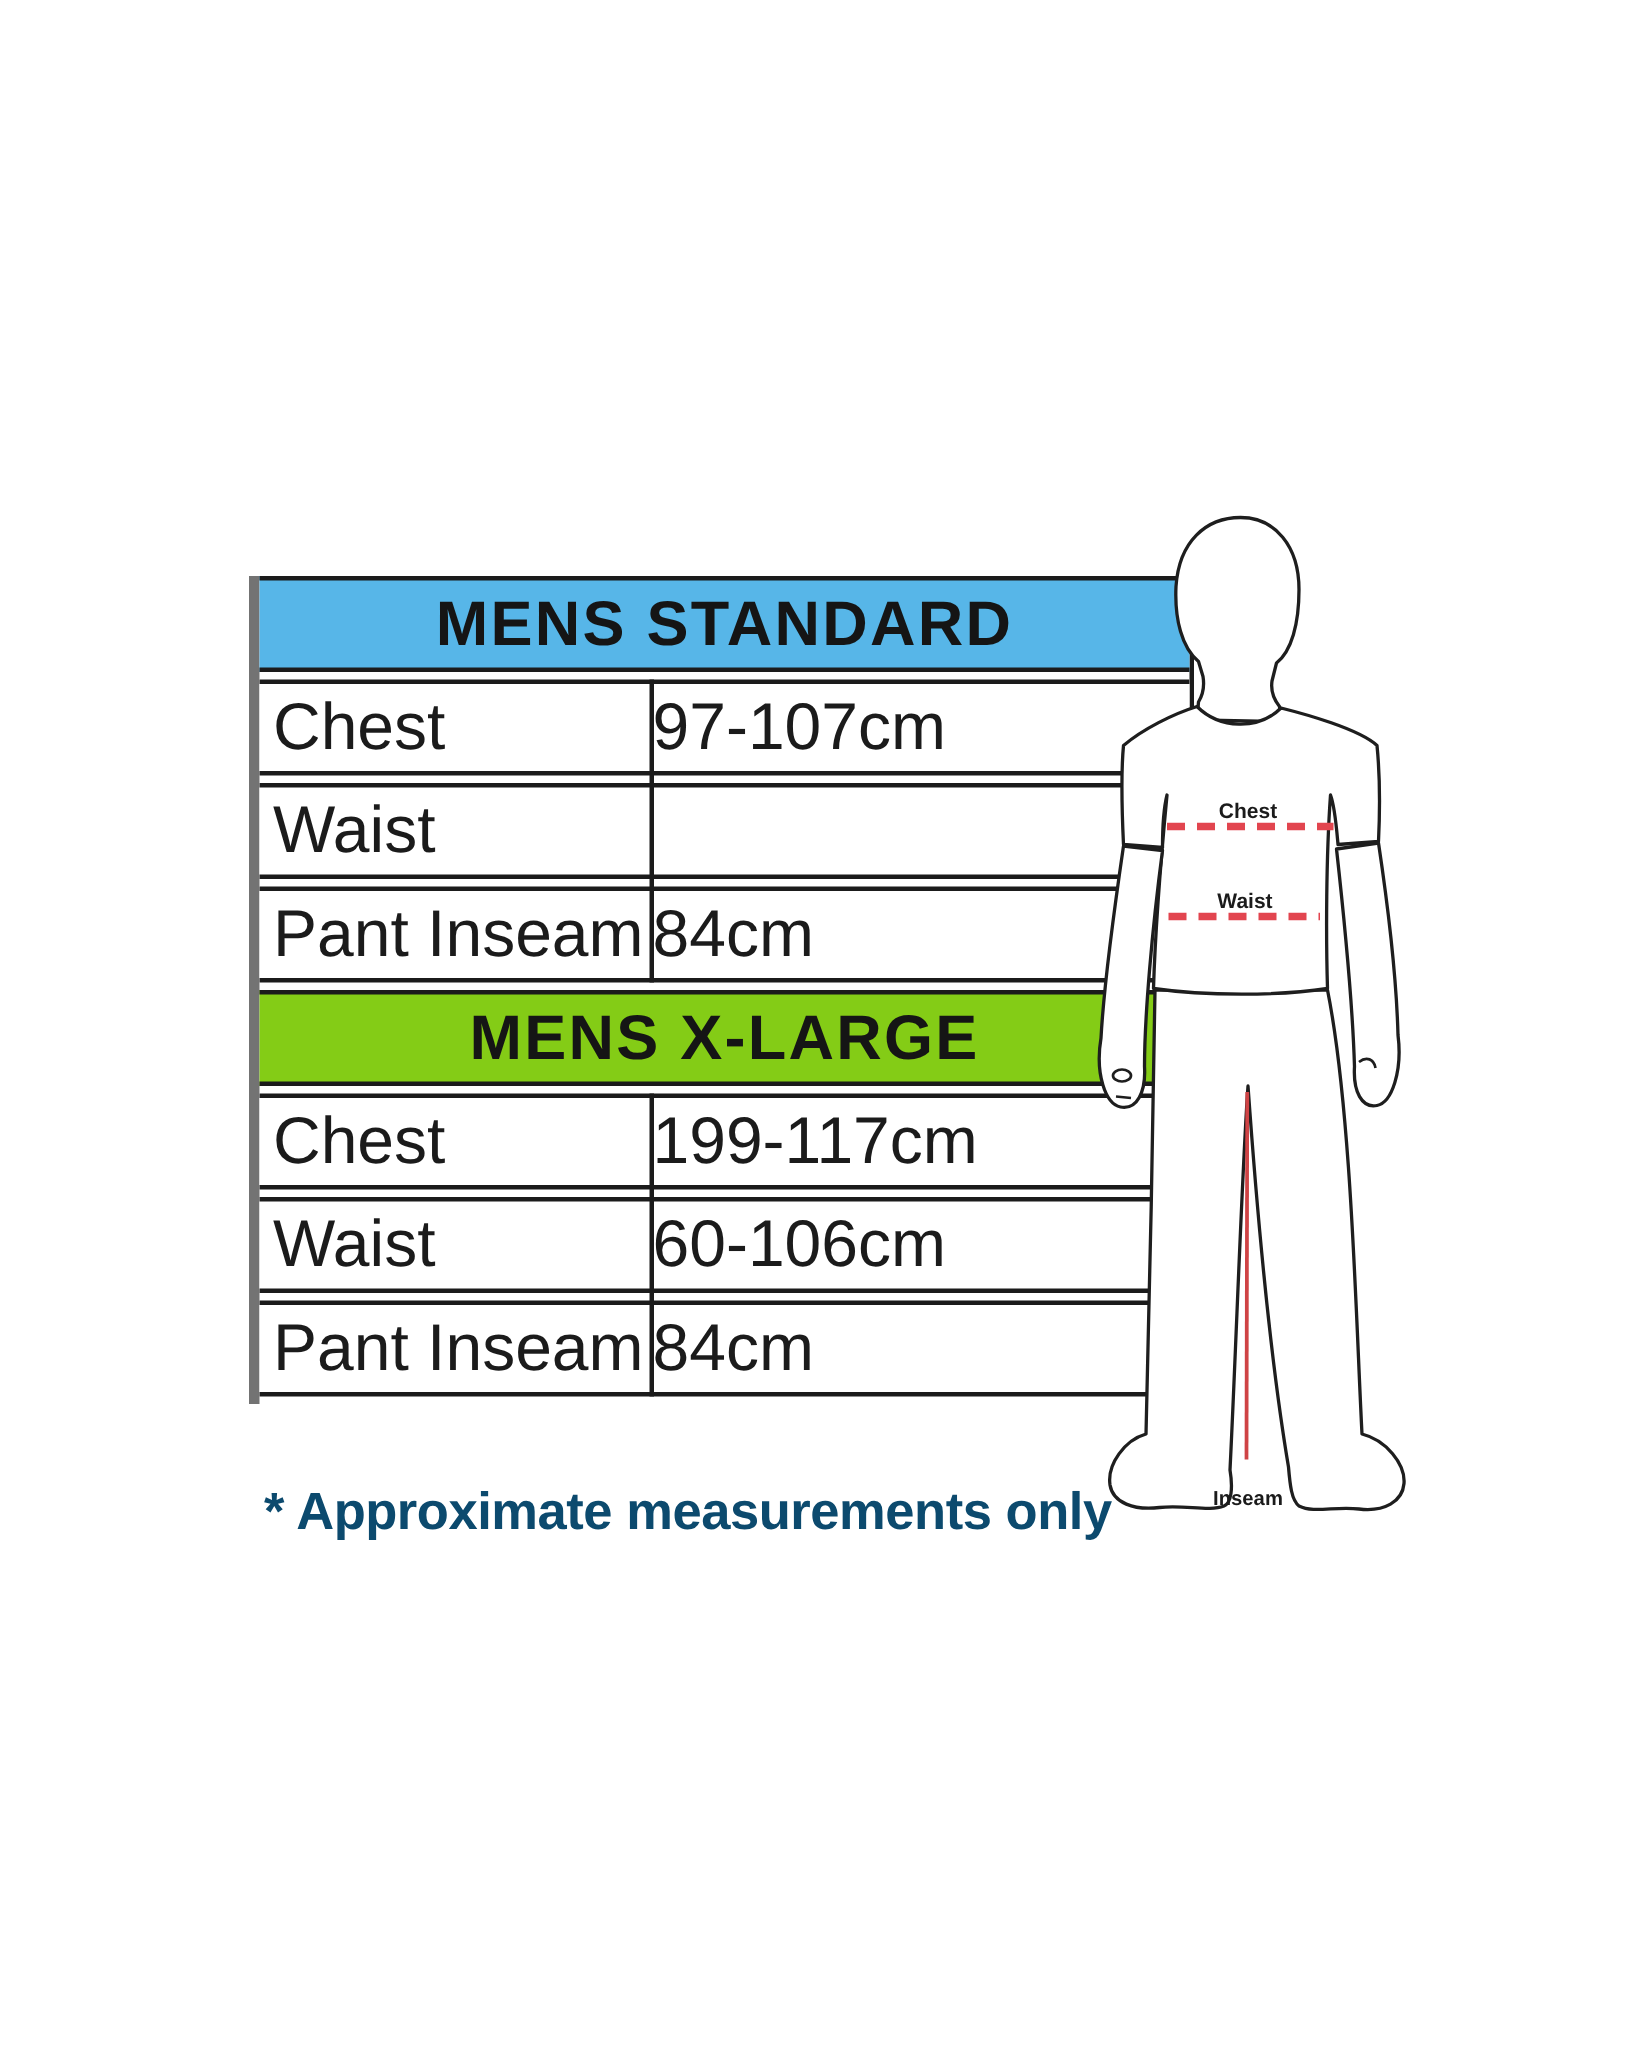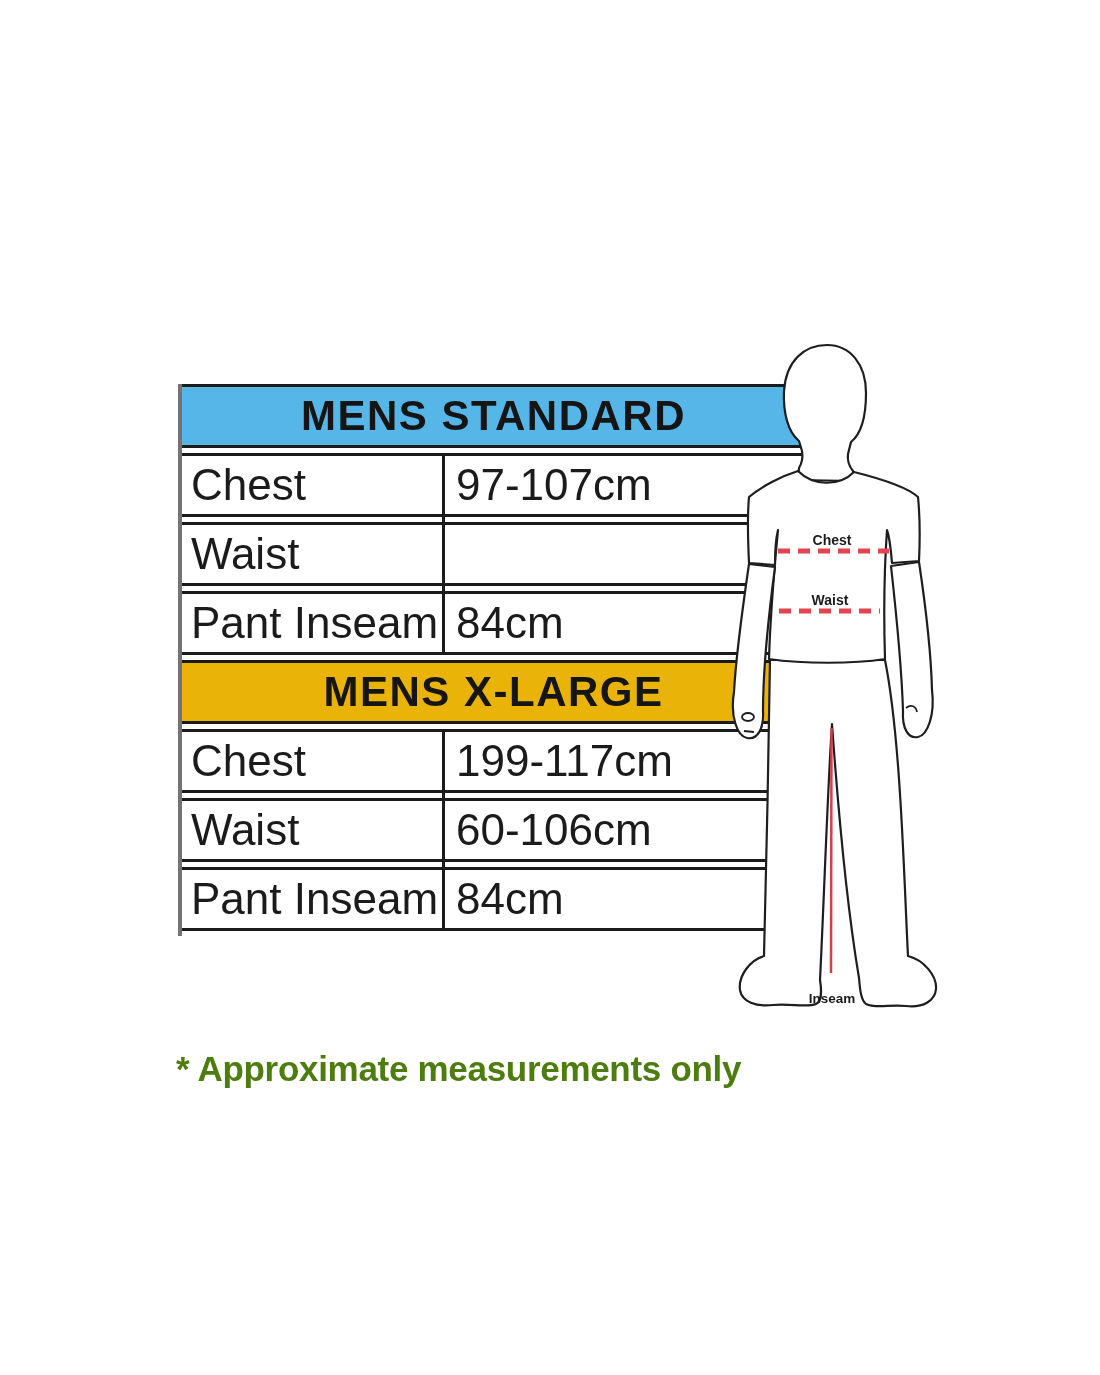--- a/index.html
+++ b/index.html
@@ -11,23 +11,22 @@
     color:#1b1b1b;
     overflow:hidden;
   }
 
   
   .size-table {
     position:absolute;
     left:166px; top:384px;
     width:630px;
     box-sizing:border-box;
-    border-left:4px solid #737373;
+    border-left:7px solid #737373;
     border-right:3px solid #1b1b1b;
-    margin-left:12px;
   }
   .thead {
     box-sizing:border-box;
     height:64px;
     border-top:3px solid #1b1b1b;
     border-bottom:3px solid #1b1b1b;
     margin-bottom:5px;
     line-height:58px;
     text-align:center;
     font-size:42px;
@@ -51,36 +50,36 @@
     background:#ffffff;
   }
   .trow:last-child { margin-bottom:0; }
   .tcell {
     line-height:58px;
     font-size:44px;
     white-space:nowrap;
     color:#1b1b1b;
   }
   .tcell.label { flex:0 0 260px; padding-left:9px; box-sizing:border-box; }
-  .tcell.value { flex:1; padding-left:14px; }
+  .tcell.value { flex:1; padding-left:2px; }
   .col-divider {
     position:absolute;
     left:260px; top:0; bottom:0;
     width:3px;
     background:#1b1b1b;
   }
 
   
   .note {
     position:absolute;
-    left:176px; top:1049px;
+    left:176px; top:988px;
     font-size:35px;
     font-weight:600;
     letter-spacing:-0.3px;
-    color:#4d7c0f;
+    color:#0c4a6e;
     white-space:nowrap;
   }
 
   
   .figure-svg {
     position:absolute;
     left:718px; top:340px;
     width:282px; height:680px;
   }
   .figure-svg text {
@@ -106,21 +105,21 @@
       <div class="trow">
         <div class="tcell label">Waist</div>
       </div>
       <div class="trow">
         <div class="tcell label">Pant Inseam</div>
         <div class="tcell value">84cm</div>
       </div>
       <div class="col-divider"></div>
     </div>
 
-    <div class="thead" style="background-color: #eab308;">MENS X-LARGE</div>
+    <div class="thead" style="background-color: #84cc16;">MENS X-LARGE</div>
 
     <div class="rows-group">
       <div class="trow">
         <div class="tcell label">Chest</div>
         <div class="tcell value">199-117cm</div>
       </div>
       <div class="trow">
         <div class="tcell label">Waist</div>
         <div class="tcell value">60-106cm</div>
       </div>

